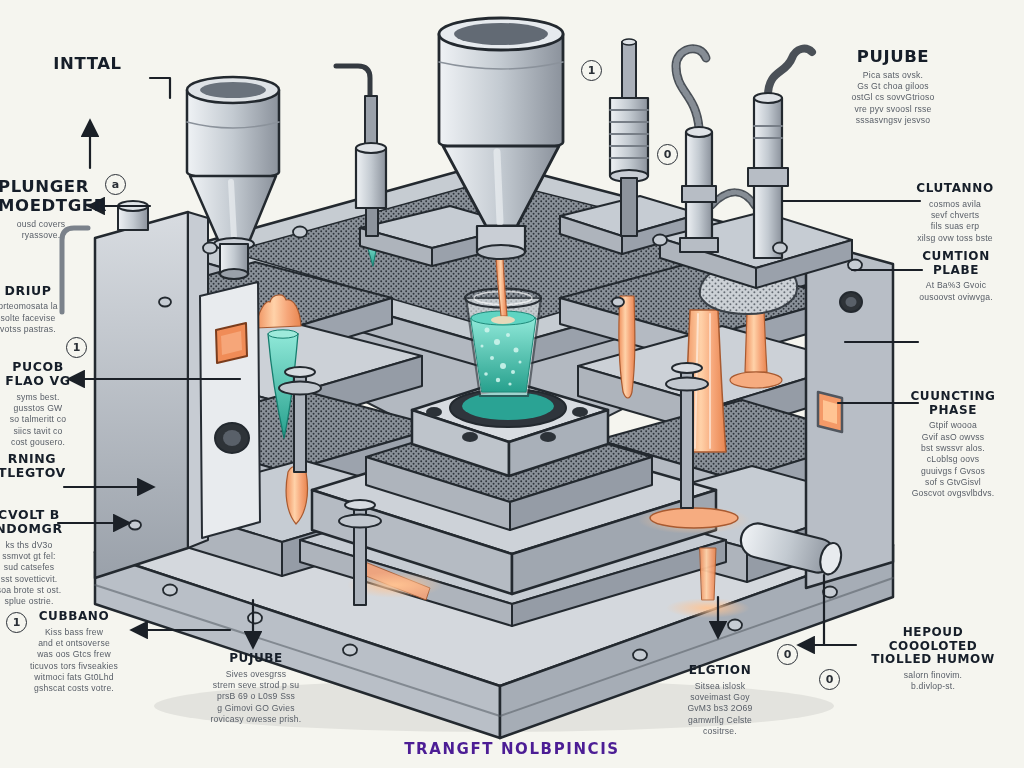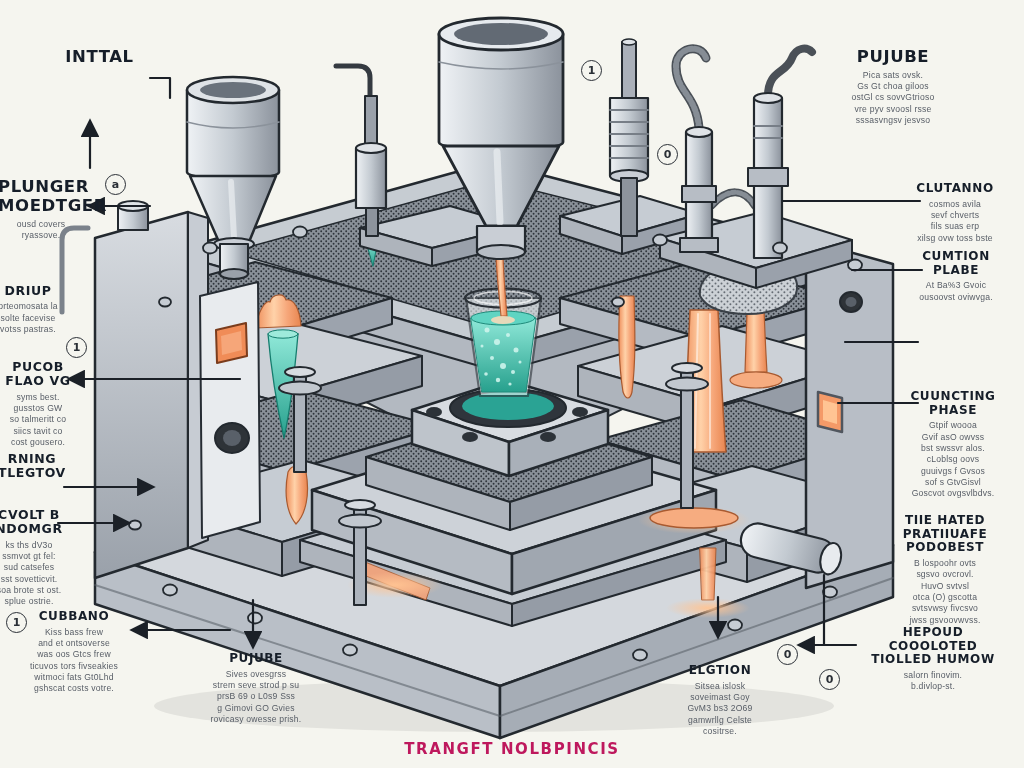--- a/index.html
+++ b/index.html
@@ -9,21 +9,21 @@
   .label{position:absolute;text-align:center;z-index:5;}
   .hd{font-weight:bold;font-size:12px;letter-spacing:.6px;line-height:1.14;white-space:pre-line;
       color:#161e29;font-family:"DejaVu Sans",sans-serif;}
   .lg .hd{font-size:16.5px;}
   .sm .hd{font-size:12.5px;}
   .bd{font-size:8.6px;font-weight:normal;color:#575d66;line-height:1.32;margin-top:3px;
       white-space:pre-line;letter-spacing:.2px;}
   .marker{position:absolute;width:19px;height:19px;border:1.7px solid #2a2f36;border-radius:50%;
           display:flex;align-items:center;justify-content:center;font-size:11px;font-weight:bold;
           color:#2a2f36;z-index:6;font-family:"DejaVu Sans",sans-serif;}
-  .caption{position:absolute;font-size:15px;font-weight:bold;letter-spacing:1.6px;color:#be185d;
+  .caption{position:absolute;font-size:15px;font-weight:bold;letter-spacing:1.6px;color:#4c1d95;
            text-align:center;z-index:5;font-family:"DejaVu Sans",sans-serif;}
 </style>
 </head>
 <body>
 
 <div class="canvas">
 
 <svg width="1024" height="768" viewBox="0 0 1024 768">
   <defs>
     <marker id="ah" viewBox="0 0 10 10" refX="8" refY="5" markerWidth="8.5" markerHeight="8.5" orient="auto-start-reverse">
@@ -322,21 +322,21 @@
       <path d="M824,575 L824,645"></path>
       <line x1="856" y1="645" x2="800" y2="645" marker-end="url(#ah)"></line>
       <line x1="783" y1="201" x2="920" y2="201"></line>
       <line x1="852" y1="270" x2="922" y2="270"></line>
       <line x1="845" y1="342" x2="918" y2="342"></line>
       <line x1="838" y1="403" x2="918" y2="403"></line>
     </g>
   </g>
 </svg>
 
-<div class="label lg" style="left:0px;top:48px;width:175px;padding-left:12px;">
+<div class="label lg" style="left:0px;top:55px;width:175px;">
   <div class="hd">INTTAL</div>
 </div>
 <div class="label lg" style="left:-2px;top:178px;width:86px;">
   <div class="hd">PLUNGER
 MOEDTGER</div>
   <div class="bd">ousd covers
 ryassove.</div>
 </div>
 <div class="label sm" style="left:-8px;top:284px;width:72px;">
   <div class="hd">DRIUP</div>
@@ -424,31 +424,20 @@
   <div class="hd">CUUNCTING
 PHASE</div>
   <div class="bd">Gtpif woooa
 Gvif asO owvss
 bst swssvr alos.
 cLoblsg oovs
 guuivgs f Gvsos
 sof s GtvGisvl
 Goscvot ovgsvlbdvs.</div>
 </div>
-<div class="label" style="left:868px;top:514px;width:154px;">
-  <div class="hd">TIIE HATED
-PRATIIUAFE
-PODOBEST</div>
-  <div class="bd">B lospoohr ovts
-sgsvo ovcrovl.
-HuvO svtvsl
-otca (O) gscotta
-svtsvwsy fivcsvo
-jwss gsvoovwvss.</div>
-</div>
 
 <div class="marker" style="left:105px;top:174px;">a</div>
 <div class="marker" style="left:66px;top:337px;">1</div>
 <div class="marker" style="left:581px;top:60px;">1</div>
 <div class="marker" style="left:657px;top:144px;">0</div>
 <div class="marker" style="left:6px;top:612px;">1</div>
 <div class="marker" style="left:777px;top:644px;">0</div>
 <div class="marker" style="left:819px;top:669px;">0</div>
 
 <div class="caption" style="left:352px;top:740px;width:320px;">TRANGFT NOLBPINCIS</div>

